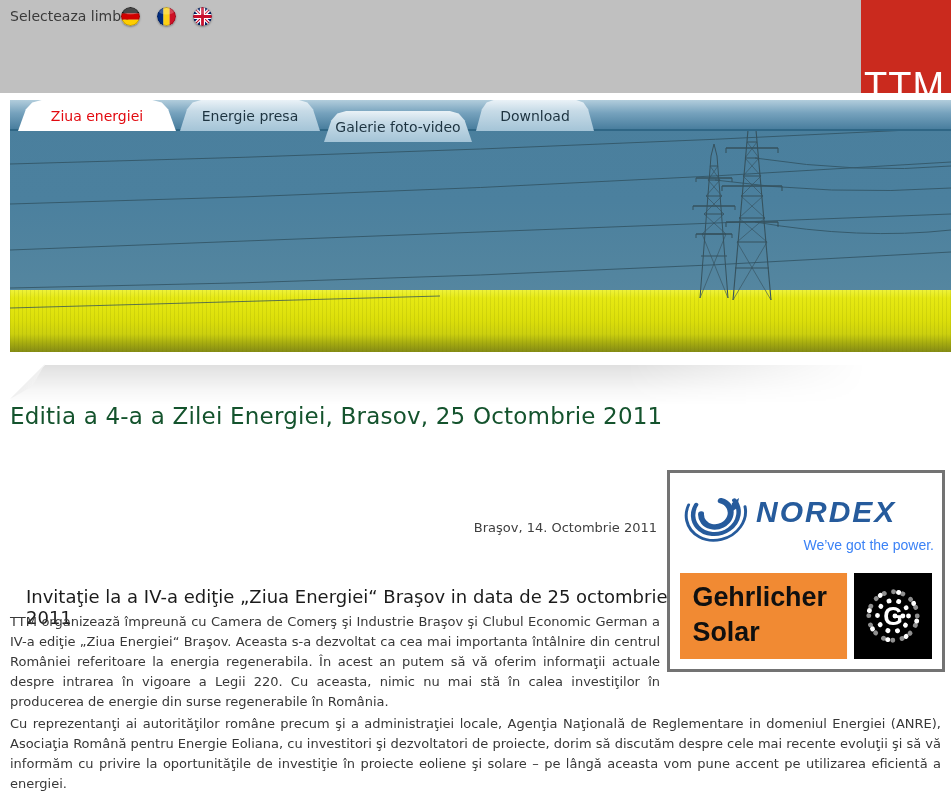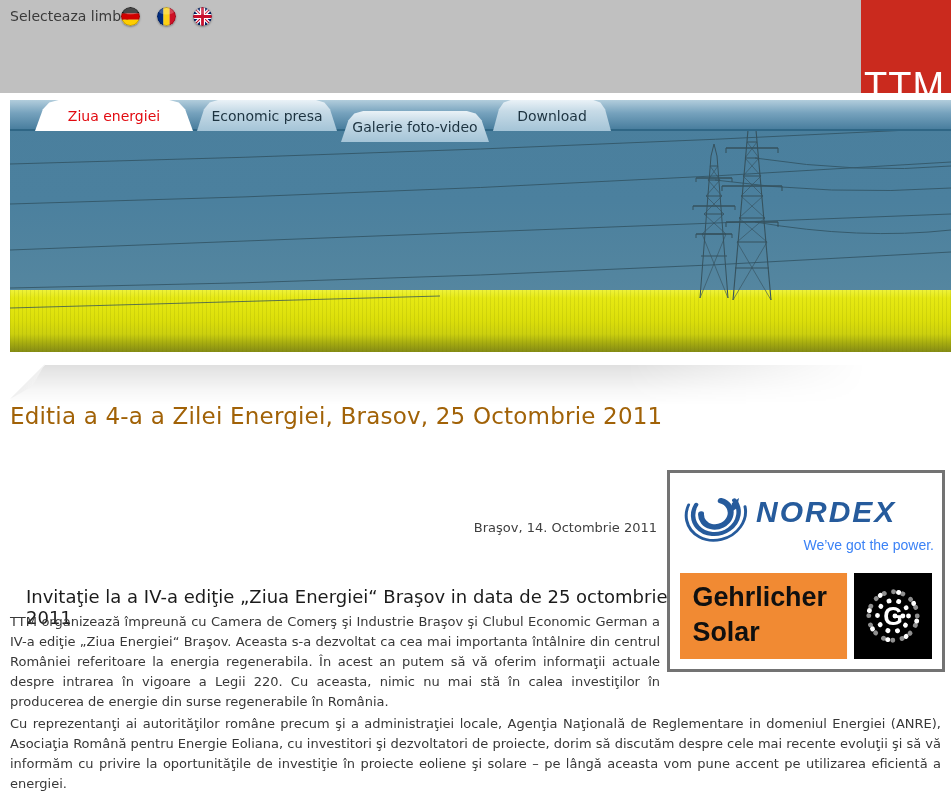--- a/index.html
+++ b/index.html
@@ -26,21 +26,21 @@
         background:linear-gradient(180deg,#4a7f9d 0%,#4b809e 40%,#53859f 70%,#5d8ba5 100%);}
   .field{position:absolute;left:0;bottom:0;width:941px;height:62px;
          background:linear-gradient(180deg,#eef23a 0,#e6e913 8px,#dcdf0a 30px,#ccd00e 44px,#a6ac10 53px,#848b15 62px);}
   .field:after{content:"";position:absolute;inset:0;
          background:repeating-linear-gradient(90deg,rgba(110,120,0,.14) 0 1px,transparent 1px 4px);}
   .scene{position:absolute;left:0;top:0;}
 
   
   .tabs-band{position:absolute;left:0;top:0;width:941px;height:31px;
              background:linear-gradient(180deg,#b2cddc 0%,#76a2bd 45%,#497e9e 100%);
-             border-bottom:2px solid #2f6685;display:flex;align-items:stretch;padding-left:25px;box-sizing:border-box;}
+             border-bottom:2px solid #2f6685;display:flex;align-items:stretch;padding-left:8px;box-sizing:border-box;}
   .tab{height:31px;margin-right:4px;display:flex;align-items:center;justify-content:center;
        font-size:14px;color:#1d3340;cursor:pointer;
        background:linear-gradient(180deg,#eaf2f7 0%,#c7dbe7 35%,#a4c4d7 100%);
        clip-path:polygon(0% 100%,5% 30%,9% 8%,15% 0%,85% 0%,91% 8%,95% 30%,100% 100%);}
   .tab.active{background:#fff;color:#e20a10;}
   .tab.w1{width:158px;} .tab.w2{width:140px;} .tab.w3{width:148px;margin-top:11px;}
   .tab.w4{width:118px;} .tab.w5{width:118px;}
 
   
   .shade{position:absolute;left:10px;top:365px;width:856px;height:40px;
@@ -48,21 +48,21 @@
          -webkit-mask-image:linear-gradient(to right,#000 72%,transparent);
          mask-image:linear-gradient(to right,#000 72%,transparent);}
   .curl{position:absolute;left:10px;top:364px;width:36px;height:36px;}
   .curl .cut{position:absolute;inset:0;background:#fff;
              clip-path:polygon(0 0,100% 0,0 100%);}
   .curl .flap{position:absolute;inset:0;filter:drop-shadow(1px 1px 1px rgba(0,0,0,.25));
              background:linear-gradient(135deg,#bdbdbd 0%,#eeeeee 45%,#ffffff 100%);
              clip-path:polygon(97% 0,0 97%,62% 62%);}
 
   .article-title{position:absolute;left:10px;top:403px;margin:0;font-size:23px;
-                 font-weight:400;color:#a16207;letter-spacing:.2px;white-space:nowrap;}
+                 font-weight:400;color:#14532d;letter-spacing:.2px;white-space:nowrap;}
 
   .dateline{position:absolute;left:10px;top:520px;width:647px;text-align:right;
             font-size:13px;color:#3f3f3f;}
   .article-heading{position:absolute;left:10px;top:570px;margin:16px;width:660px;
             font-size:18px;font-weight:400;color:#1b1b1b;}
   .para{position:absolute;left:10px;margin:0;text-align:justify;font-size:13px;
         line-height:20px;color:#383838;}
   .para.p1{top:612px;width:650px;}
   .para.p2{top:714px;width:931px;}
 
@@ -186,21 +186,21 @@
         </g>
         <path d="M686,78 v4 M722,78 v4 M683,106 v4 M725,106 v4 M686,134 v4 M722,134 v4"></path>
       </g>
     </svg>
 
     <nav class="tabs-band">
       <div class="tab active w1">
         <span>Ziua energiei</span>
       </div>
       <div class="tab w2">
-        <span>Economic presa</span>
+        <span>Energie presa</span>
       </div>
       <div class="tab w3">
         <span>Galerie foto-video</span>
       </div>
       <div class="tab w4">
         <span>Download</span>
       </div>
     </nav>
   </div>
 

